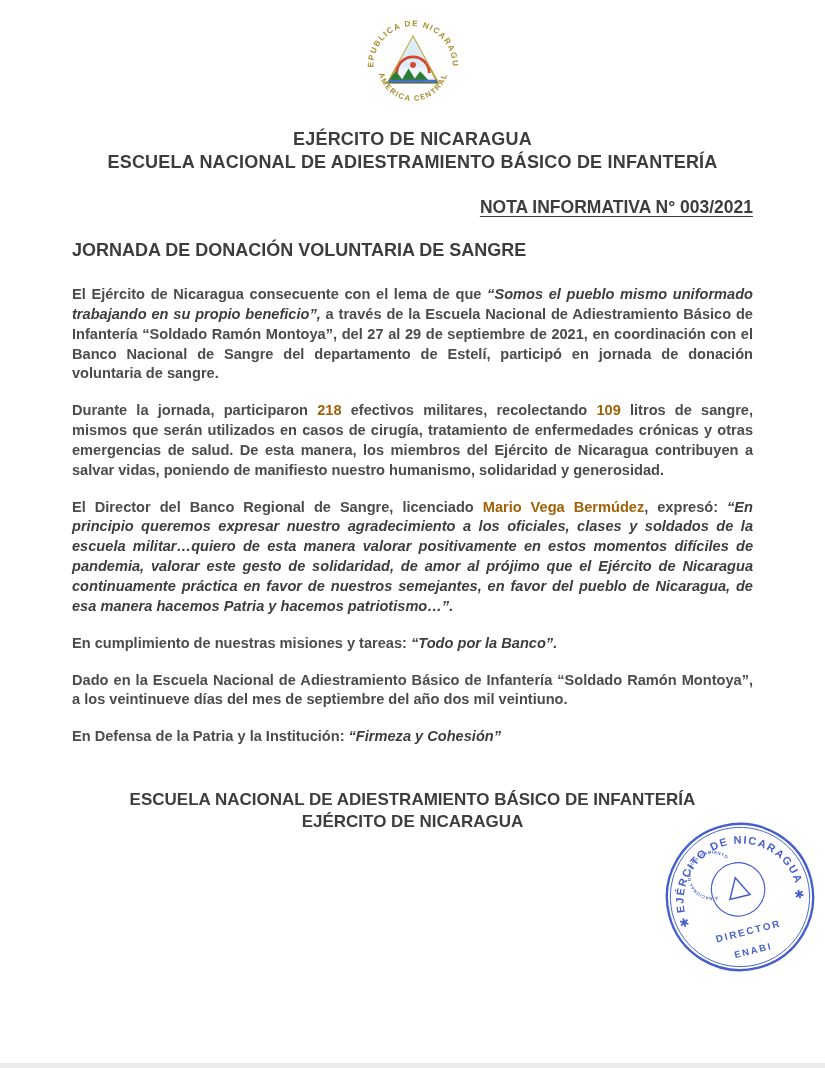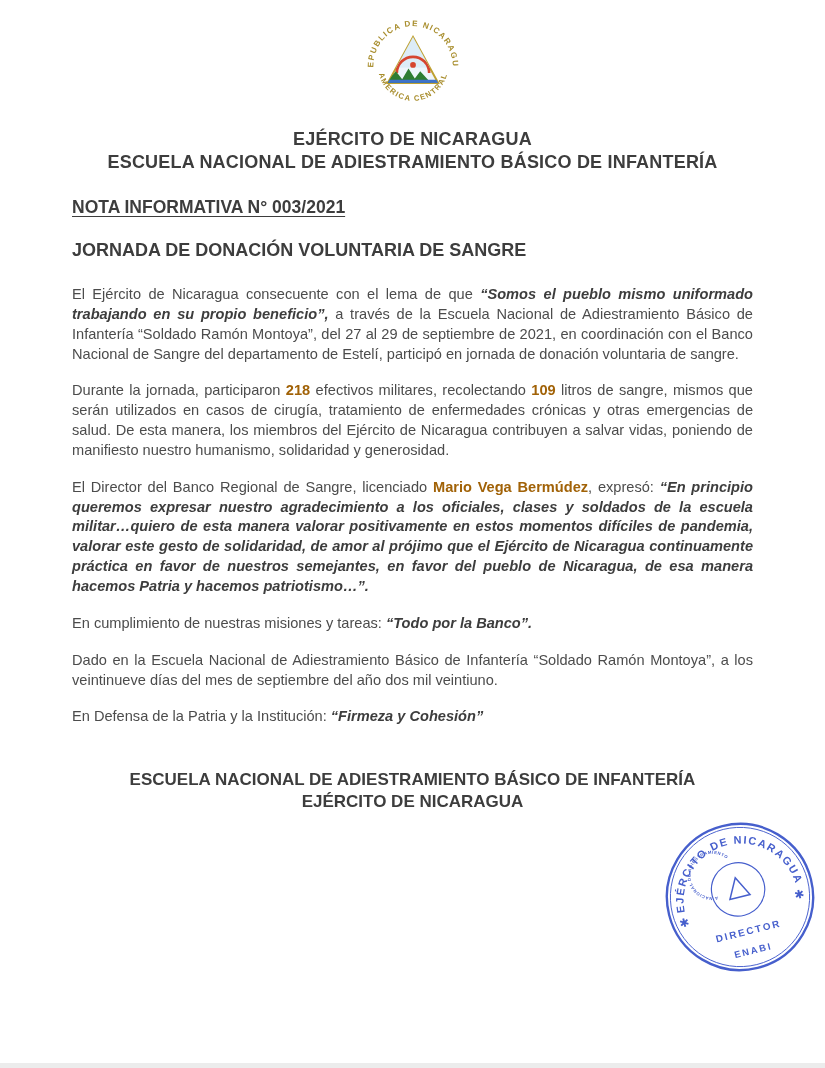--- a/index.html
+++ b/index.html
@@ -10,34 +10,34 @@
     font-family:"Liberation Sans", sans-serif; color:#4a4a4a;
   }
   .content { width:681px; margin:0 auto; padding-top:10px; }
   .seal { display:block; margin:0 auto; }
   .header-block { margin-top:10px; }
   .hline {
     text-align:center; font-weight:bold; font-size:18px;
     line-height:1.25; color:#3d3d3d; letter-spacing:.2px;
   }
   .note-title {
-    margin-top:24px; text-align:left; font-weight:bold;
+    margin-top:24px; text-align:right; font-weight:bold;
     font-size:17.5px; color:#3d3d3d; text-decoration:underline;
     text-underline-offset:3px;
   }
   .subject {
     margin-top:22px; text-align:left; font-weight:bold;
     font-size:18px; color:#3d3d3d;
   }
   .document-body {
     margin-top:24px; font-size:14.6px; line-height:1.36;
     text-align:justify; color:#4c4c4c;
   }
   .para { margin-bottom:17px; }
-  .seg-n  { font-weight:normal; font-style:normal; }
+  .seg-n  { font-weight:bold; font-style:normal; }
   .seg-b  { font-weight:bold; color:#a16207; }
   .seg-bi { font-weight:bold; font-style:italic; color:#3d3d3d; }
   .footer {
     margin-top:42px; text-align:center; font-weight:bold;
     font-size:17px; line-height:1.3; color:#3d3d3d;
   }
   .stamp {
     position:absolute; right:6px; top:818px;
     transform:rotate(-14deg); opacity:.88;
     pointer-events:none;

